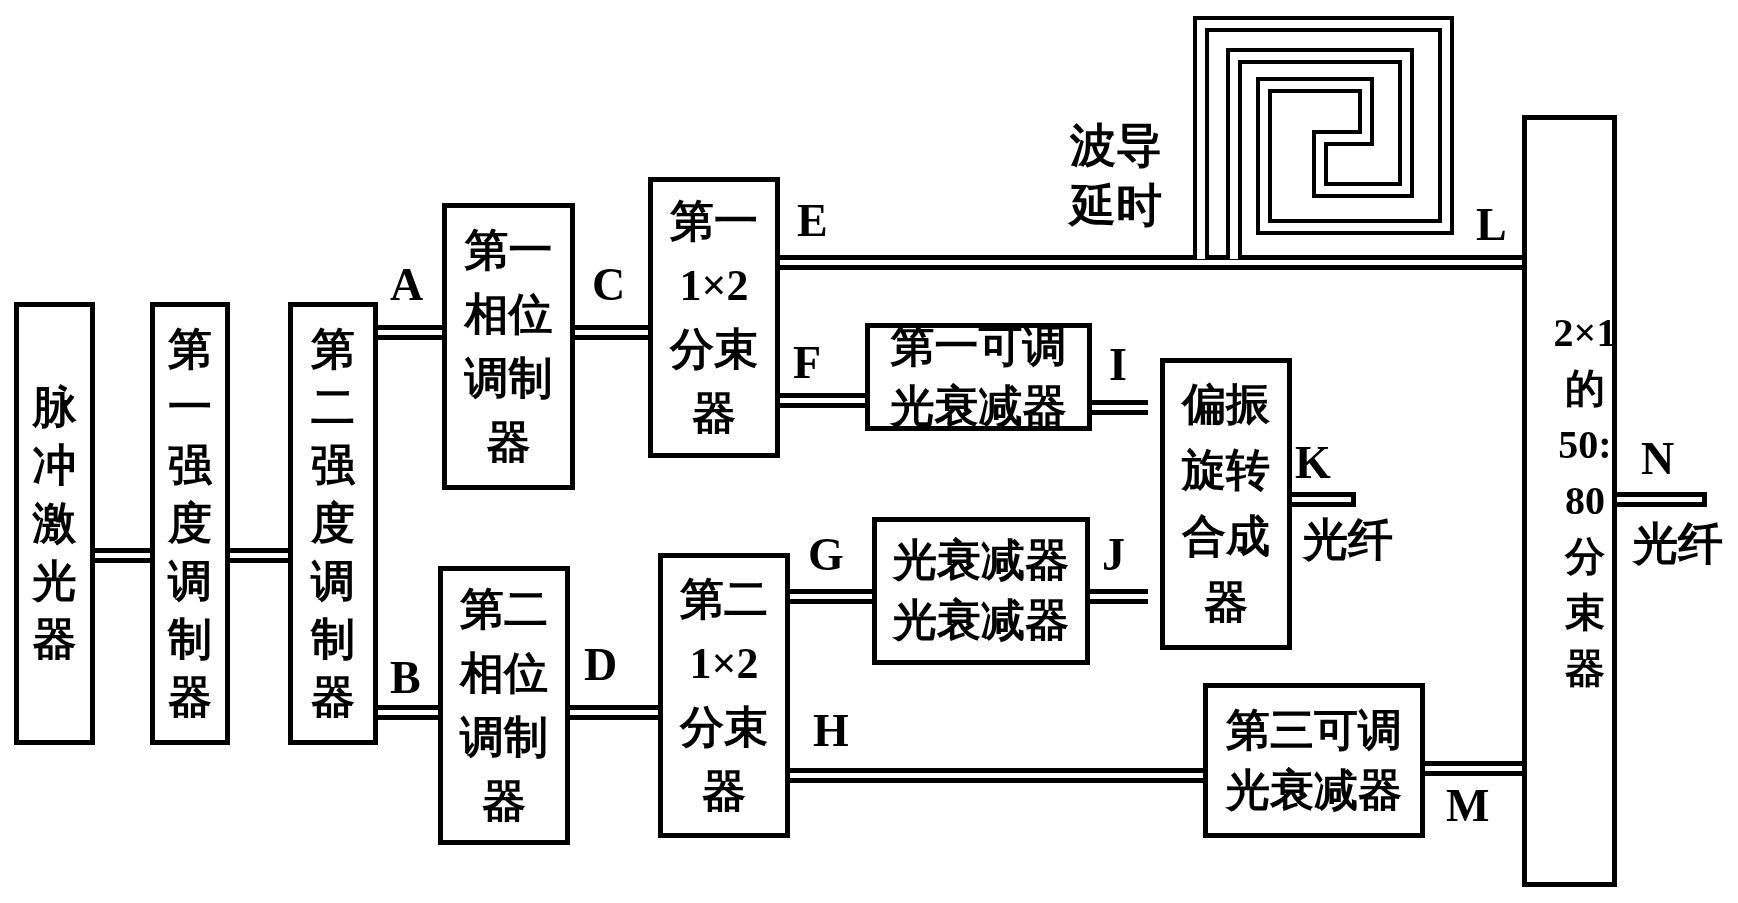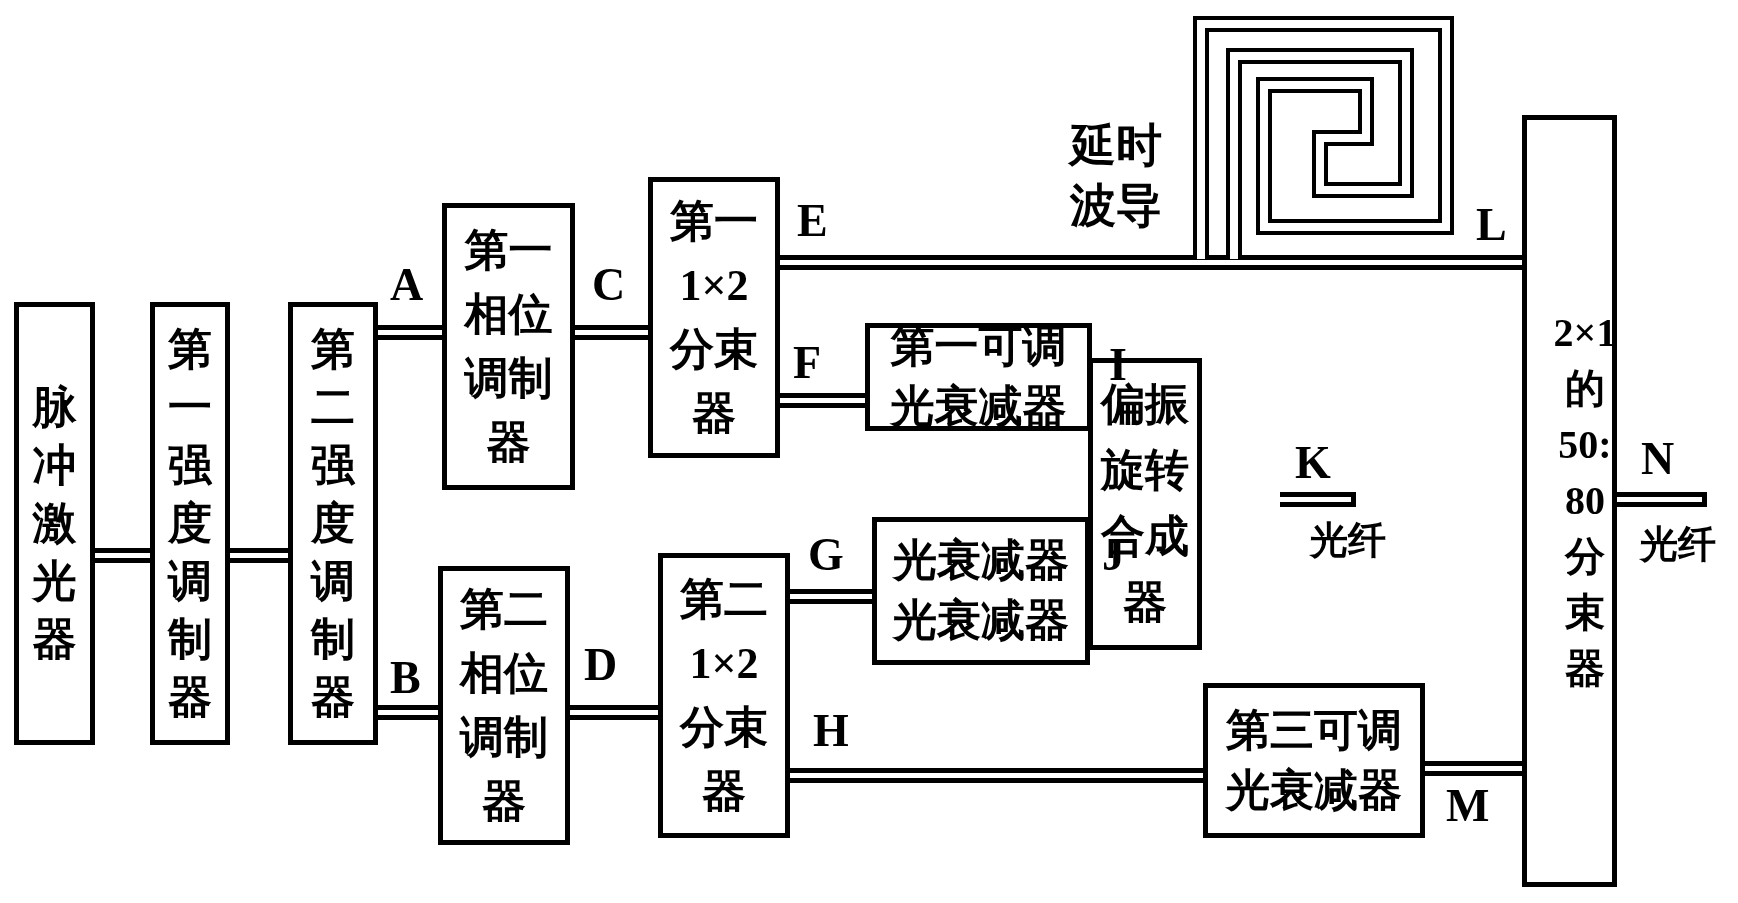--- a/index.html
+++ b/index.html
@@ -12,21 +12,21 @@
   .lines div{line-height:58px;}
   .lh64 div{line-height:64px;}
   .lh66 div{line-height:66px;}
   .lh60 div{line-height:60px;}
   .comb .lines{font-size:40px;}
   .comb .lines div{line-height:56px;margin-left:31px;}
   .wire{position:absolute;height:15px;border-top:5px solid #000;border-bottom:5px solid #000;
         background:#fff;box-sizing:border-box;z-index:1;}
   .stub{border-right:5px solid #000;}
   .plabel{position:absolute;font-weight:bold;font-size:46px;line-height:46px;z-index:4;}
-  .cn-label{position:absolute;font-weight:bold;font-size:38px;line-height:56px;z-index:4;
+  .cn-label{position:absolute;font-weight:bold;font-size:45px;line-height:56px;z-index:4;
             text-align:center;white-space:nowrap;}
   .delay-label{position:absolute;font-weight:bold;font-size:46px;z-index:4;text-align:center;}
   .delay-label div{line-height:60px;}
   #spiral{position:absolute;left:1180px;top:0;width:290px;height:280px;z-index:2;}
 </style>
 </head>
 <body>
 
 <div id="stage">
 
@@ -103,21 +103,21 @@
       </div>
   </div>
 
   <div class="box" style="left:865px;top:323px;width:227px;height:108px">
     <div class="lines lh60">
         <div>第一可调</div>
         <div>光衰减器</div>
       </div>
   </div>
 
-  <div class="box" style="left:1088px;top:358px;width:114px;height:292px">
+  <div class="box" style="left:1160px;top:358px;width:132px;height:292px">
     <div class="lines lh66">
         <div>偏振</div>
         <div>旋转</div>
         <div>合成</div>
         <div>器</div>
       </div>
   </div>
 
   <div class="box" style="left:438px;top:566px;width:132px;height:279px">
     <div class="lines lh64">
@@ -172,19 +172,19 @@
   <div class="plabel" style="left:808px;top:532px">G</div>
   <div class="plabel" style="left:813px;top:708px">H</div>
   <div class="plabel" style="left:1109px;top:342px">I</div>
   <div class="plabel" style="left:1102px;top:532px">J</div>
   <div class="plabel" style="left:1295px;top:440px">K</div>
   <div class="plabel" style="left:1476px;top:202px">L</div>
   <div class="plabel" style="left:1446px;top:783px">M</div>
   <div class="plabel" style="left:1641px;top:436px">N</div>
 
   <div class="delay-label" style="left:1058px;top:116px;width:116px">
+      <div>波导</div>
       <div>延时</div>
-      <div>波导</div>
     </div>
   <div class="cn-label" style="left:1293px;top:512px;width:110px">光纤</div>
   <div class="cn-label" style="left:1623px;top:516px;width:110px">光纤</div>
 
 </div>
 
 </body></html>

